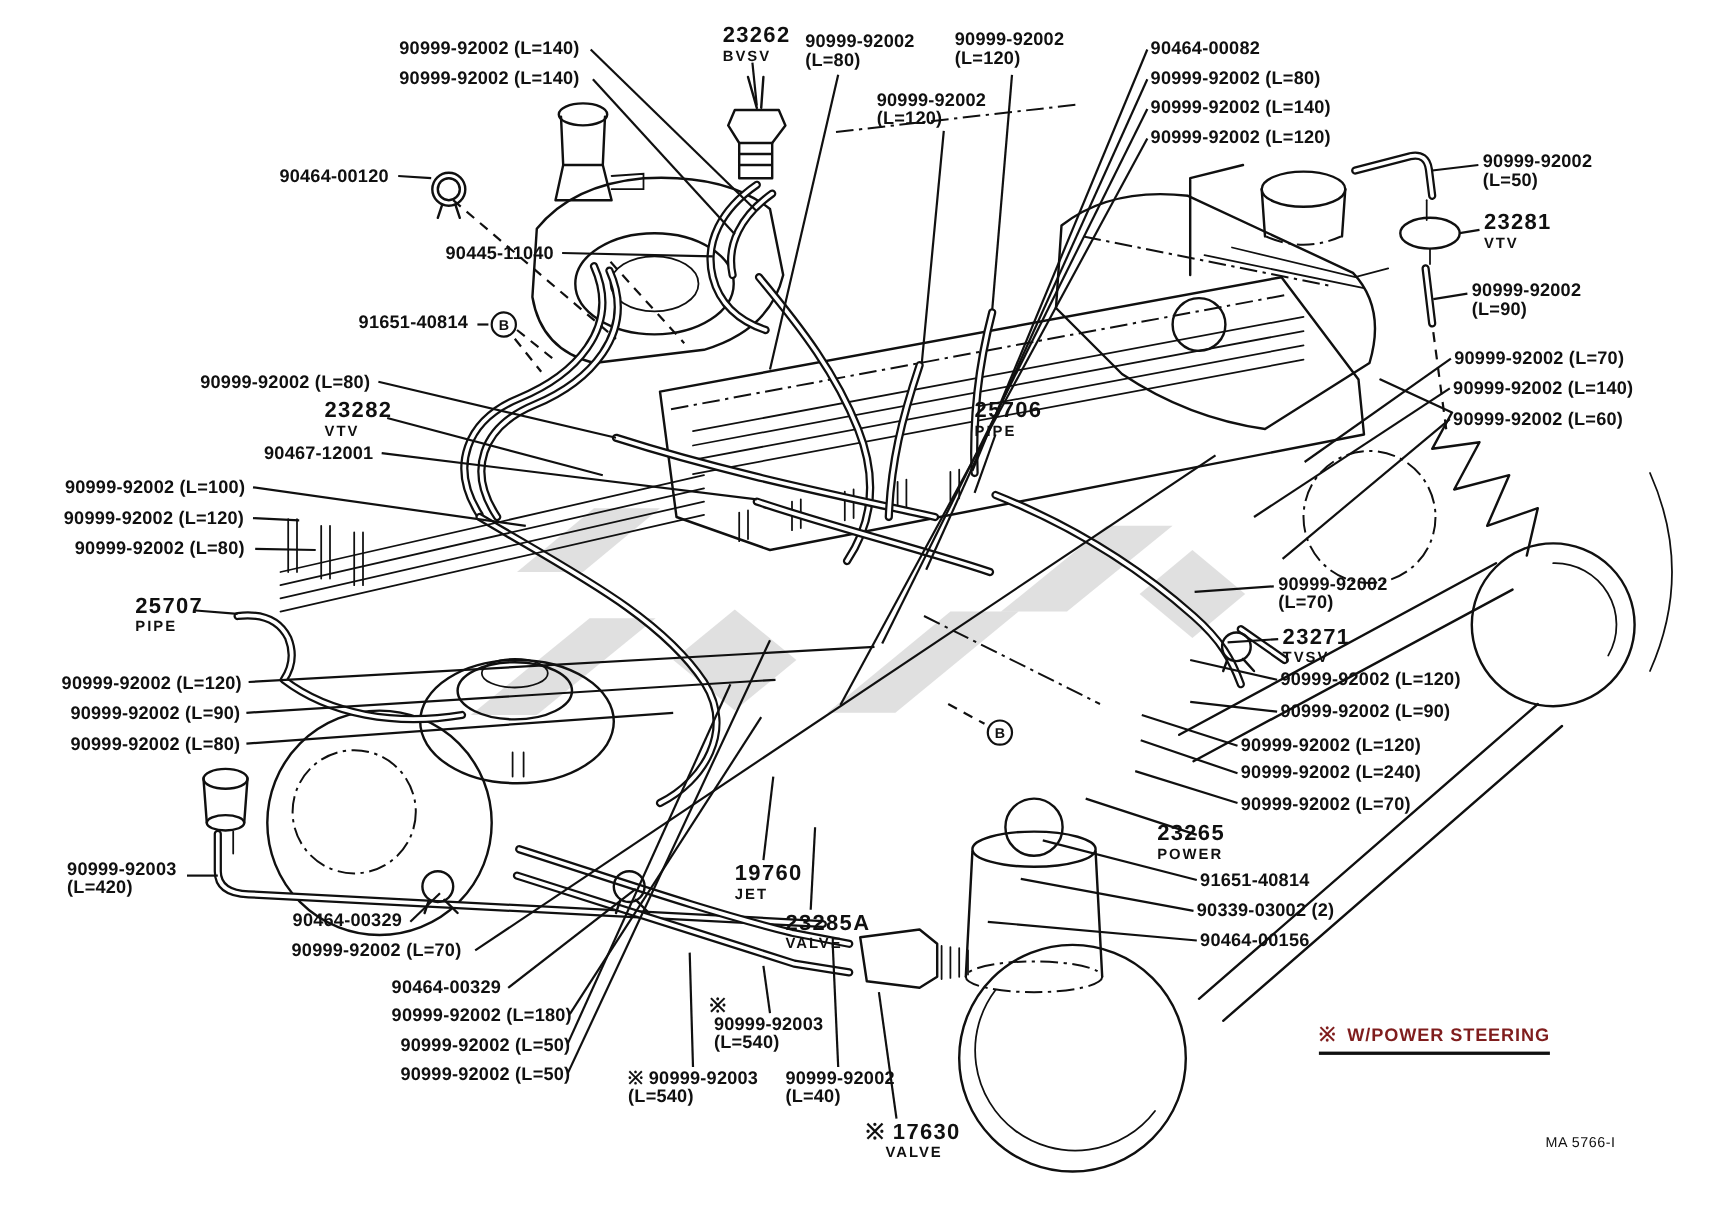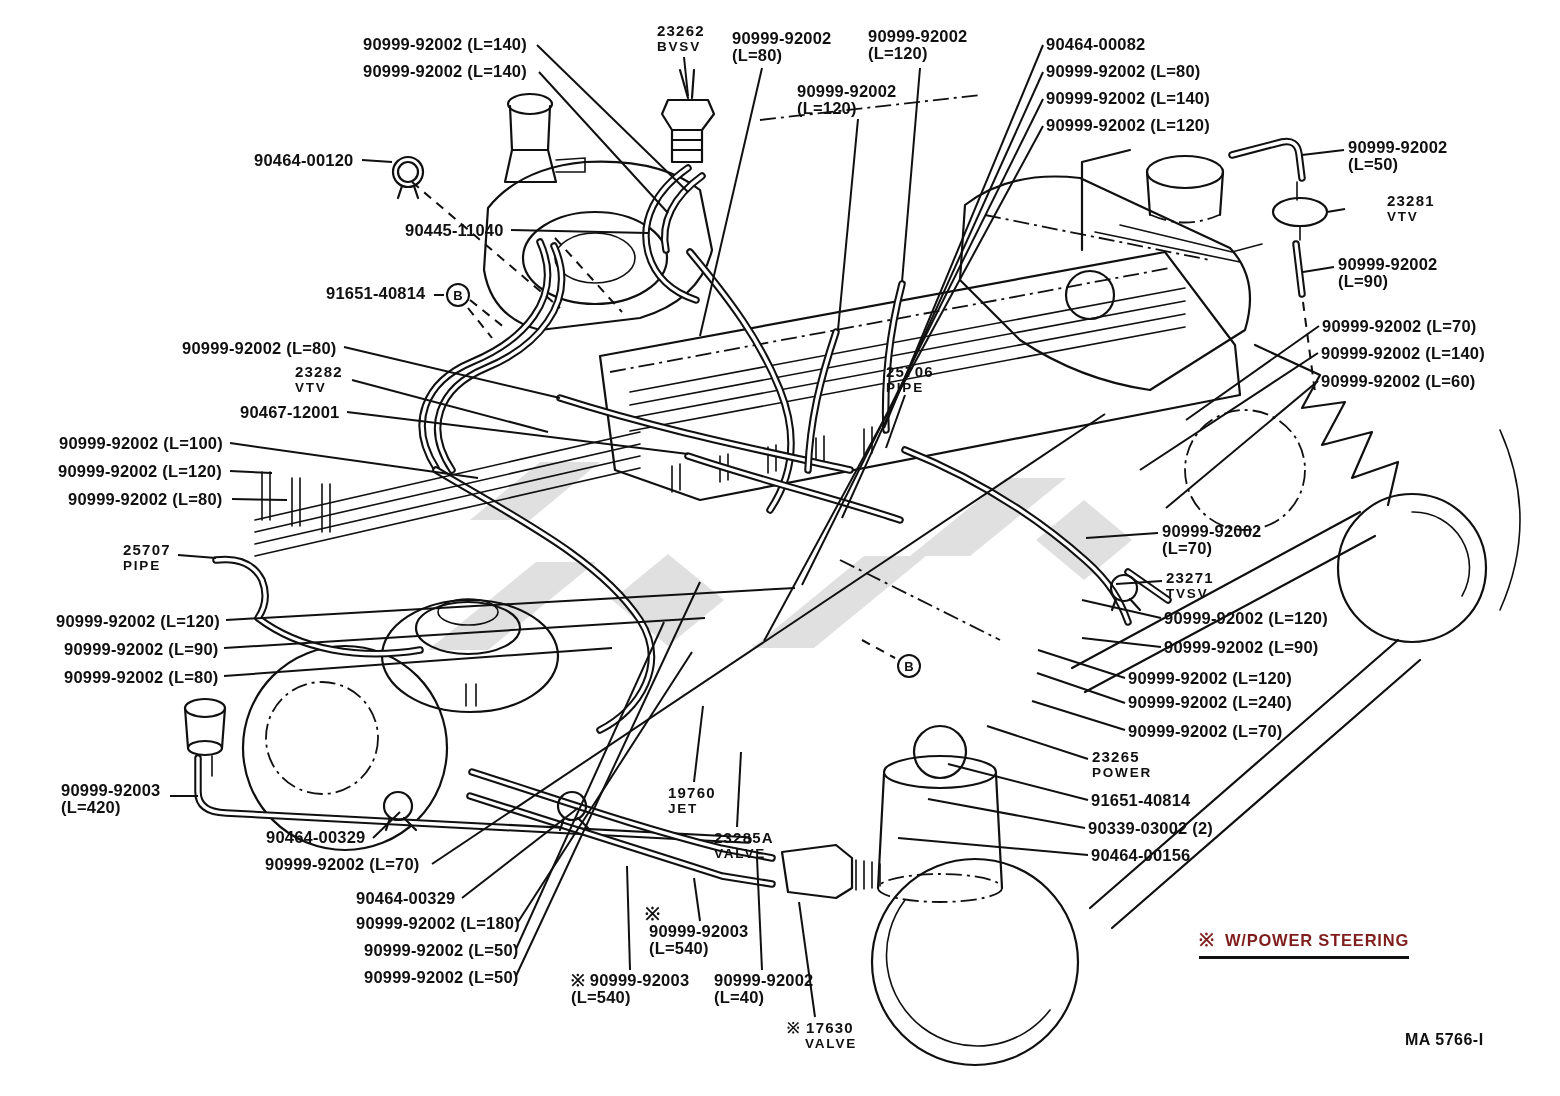--- a/index.html
+++ b/index.html
@@ -4,31 +4,31 @@
 <style>
   html,body{margin:0;padding:0;background:#fff;}
   #page{position:relative;width:1560px;height:1096px;background:#ffffff;overflow:hidden;
         font-family:"Liberation Sans",sans-serif;}
   #art{position:absolute;left:0;top:0;}
   #labels{position:absolute;left:0;top:0;width:100%;height:100%;}
   .lbl{position:absolute;font-weight:bold;font-size:16.5px;line-height:1.05;color:#101010;
        white-space:nowrap;letter-spacing:.2px;}
   .lbl .sub{display:block;font-size:16.5px;}
   .sub-right .sub{text-align:left;}
-  .code-lbl .l1{font-size:15px;letter-spacing:1.2px;}
+  .code-lbl .l1{font-size:20px;letter-spacing:1.2px;}
   .code-lbl .sub{font-size:13.5px;letter-spacing:1.8px;margin-top:1px;}
   .sub-indent .sub{margin-left:18px;}
   .mark-only{font-size:18px;}
   .badge{position:absolute;width:20px;height:20px;border:2.5px solid #101010;border-radius:50%;
          display:flex;align-items:center;justify-content:center;
          font-weight:bold;font-size:13px;color:#101010;background:#fff;}
   #note{position:absolute;left:1199px;top:927px;font-weight:bold;font-size:16.5px;color:#7f1d1d;
         letter-spacing:.8px;border-bottom:3px solid #101010;padding-bottom:5px;white-space:nowrap;}
   #note .nmark{font-size:18px;margin-right:10px;}
-  #doc-code{position:absolute;left:1405px;top:1031px;font-weight:bold;font-size:16px;
+  #doc-code{position:absolute;left:1405px;top:1031px;font-weight:normal;font-size:13px;
             color:#101010;letter-spacing:.5px;}
   
   .ln{stroke:#101010;stroke-width:2.2;fill:none;stroke-linecap:round;stroke-linejoin:round;}
   .thin{stroke:#101010;stroke-width:1.6;fill:none;stroke-linecap:round;}
   .hose{stroke:#101010;stroke-width:7.5;fill:none;stroke-linecap:round;stroke-linejoin:round;}
   .hose-i{stroke:#ffffff;stroke-width:3.4;fill:none;stroke-linecap:round;stroke-linejoin:round;}
   .leader{stroke:#101010;stroke-width:2;fill:none;}
   .ldash{stroke:#101010;stroke-width:2;fill:none;stroke-dasharray:9 7;}
   .dashdot{stroke:#101010;stroke-width:1.8;fill:none;stroke-dasharray:16 5 3 5;}
   .wm{fill:#c7c7c7;opacity:.55;}
@@ -245,21 +245,21 @@
       <div class="lbl " style="left: 363px; top: 63px;"><span class="l1">90999-92002 (L=140)</span></div>
       <div class="lbl code-lbl" style="left: 657px; top: 22px;"><span class="l1">23262</span><span class="sub">BVSV</span></div>
       <div class="lbl sub-right" style="left: 732px; top: 30px;"><span class="l1">90999-92002</span><span class="sub">(L=80)</span></div>
       <div class="lbl sub-right" style="left: 868px; top: 28px;"><span class="l1">90999-92002</span><span class="sub">(L=120)</span></div>
       <div class="lbl sub-right" style="left: 797px; top: 83px;"><span class="l1">90999-92002</span><span class="sub">(L=120)</span></div>
       <div class="lbl " style="left: 1046px; top: 36px;"><span class="l1">90464-00082</span></div>
       <div class="lbl " style="left: 1046px; top: 63px;"><span class="l1">90999-92002 (L=80)</span></div>
       <div class="lbl " style="left: 1046px; top: 90px;"><span class="l1">90999-92002 (L=140)</span></div>
       <div class="lbl " style="left: 1046px; top: 117px;"><span class="l1">90999-92002 (L=120)</span></div>
       <div class="lbl sub-right" style="left: 1348px; top: 139px;"><span class="l1">90999-92002</span><span class="sub">(L=50)</span></div>
-      <div class="lbl code-lbl" style="left: 1349px; top: 192px; margin-left: 38px;"><span class="l1">23281</span><span class="sub">VTV</span></div>
+      <div class="lbl code-lbl" style="left: 1349px; top: 192px;"><span class="l1">23281</span><span class="sub">VTV</span></div>
       <div class="lbl sub-right" style="left: 1338px; top: 256px;"><span class="l1">90999-92002</span><span class="sub">(L=90)</span></div>
       <div class="lbl " style="left: 1322px; top: 318px;"><span class="l1">90999-92002 (L=70)</span></div>
       <div class="lbl " style="left: 1321px; top: 345px;"><span class="l1">90999-92002 (L=140)</span></div>
       <div class="lbl " style="left: 1321px; top: 373px;"><span class="l1">90999-92002 (L=60)</span></div>
       <div class="lbl " style="left: 254px; top: 152px;"><span class="l1">90464-00120</span></div>
       <div class="lbl " style="left: 405px; top: 222px;"><span class="l1">90445-11040</span></div>
       <div class="lbl " style="left: 326px; top: 285px;"><span class="l1">91651-40814</span></div>
       <div class="lbl " style="left: 182px; top: 340px;"><span class="l1">90999-92002 (L=80)</span></div>
       <div class="lbl code-lbl" style="left: 295px; top: 363px;"><span class="l1">23282</span><span class="sub">VTV</span></div>
       <div class="lbl " style="left: 240px; top: 404px;"><span class="l1">90467-12001</span></div>
@@ -285,21 +285,21 @@
       <div class="lbl code-lbl sub-indent" style="left: 787px; top: 1019px;"><span class="l1">※ 17630</span><span class="sub">VALVE</span></div>
       <div class="lbl code-lbl" style="left: 668px; top: 784px;"><span class="l1">19760</span><span class="sub">JET</span></div>
       <div class="lbl code-lbl" style="left: 714px; top: 829px;"><span class="l1">23285A</span><span class="sub">VALVE</span></div>
       <div class="lbl sub-right" style="left: 1162px; top: 523px;"><span class="l1">90999-92002</span><span class="sub">(L=70)</span></div>
       <div class="lbl code-lbl" style="left: 1166px; top: 569px;"><span class="l1">23271</span><span class="sub">TVSV</span></div>
       <div class="lbl " style="left: 1164px; top: 610px;"><span class="l1">90999-92002 (L=120)</span></div>
       <div class="lbl " style="left: 1164px; top: 639px;"><span class="l1">90999-92002 (L=90)</span></div>
       <div class="lbl " style="left: 1128px; top: 670px;"><span class="l1">90999-92002 (L=120)</span></div>
       <div class="lbl " style="left: 1128px; top: 694px;"><span class="l1">90999-92002 (L=240)</span></div>
       <div class="lbl " style="left: 1128px; top: 723px;"><span class="l1">90999-92002 (L=70)</span></div>
-      <div class="lbl code-lbl" style="left: 1092px; top: 748px;"><span class="l1">23265</span><span class="sub">POWER</span></div>
+      <div class="lbl code-lbl" style="left: 1052px; top: 748px;"><span class="l1">23265</span><span class="sub">POWER</span></div>
       <div class="lbl " style="left: 1091px; top: 792px;"><span class="l1">91651-40814</span></div>
       <div class="lbl " style="left: 1088px; top: 820px;"><span class="l1">90339-03002 (2)</span></div>
       <div class="lbl " style="left: 1091px; top: 847px;"><span class="l1">90464-00156</span></div>
     </div>
 
   <div class="badge" style="left:446px;top:283px;">B</div>
   <div class="badge" style="left:897px;top:654px;">B</div>
 
   <div id="note">
     <span class="nmark">※</span><span>W/POWER STEERING</span>

